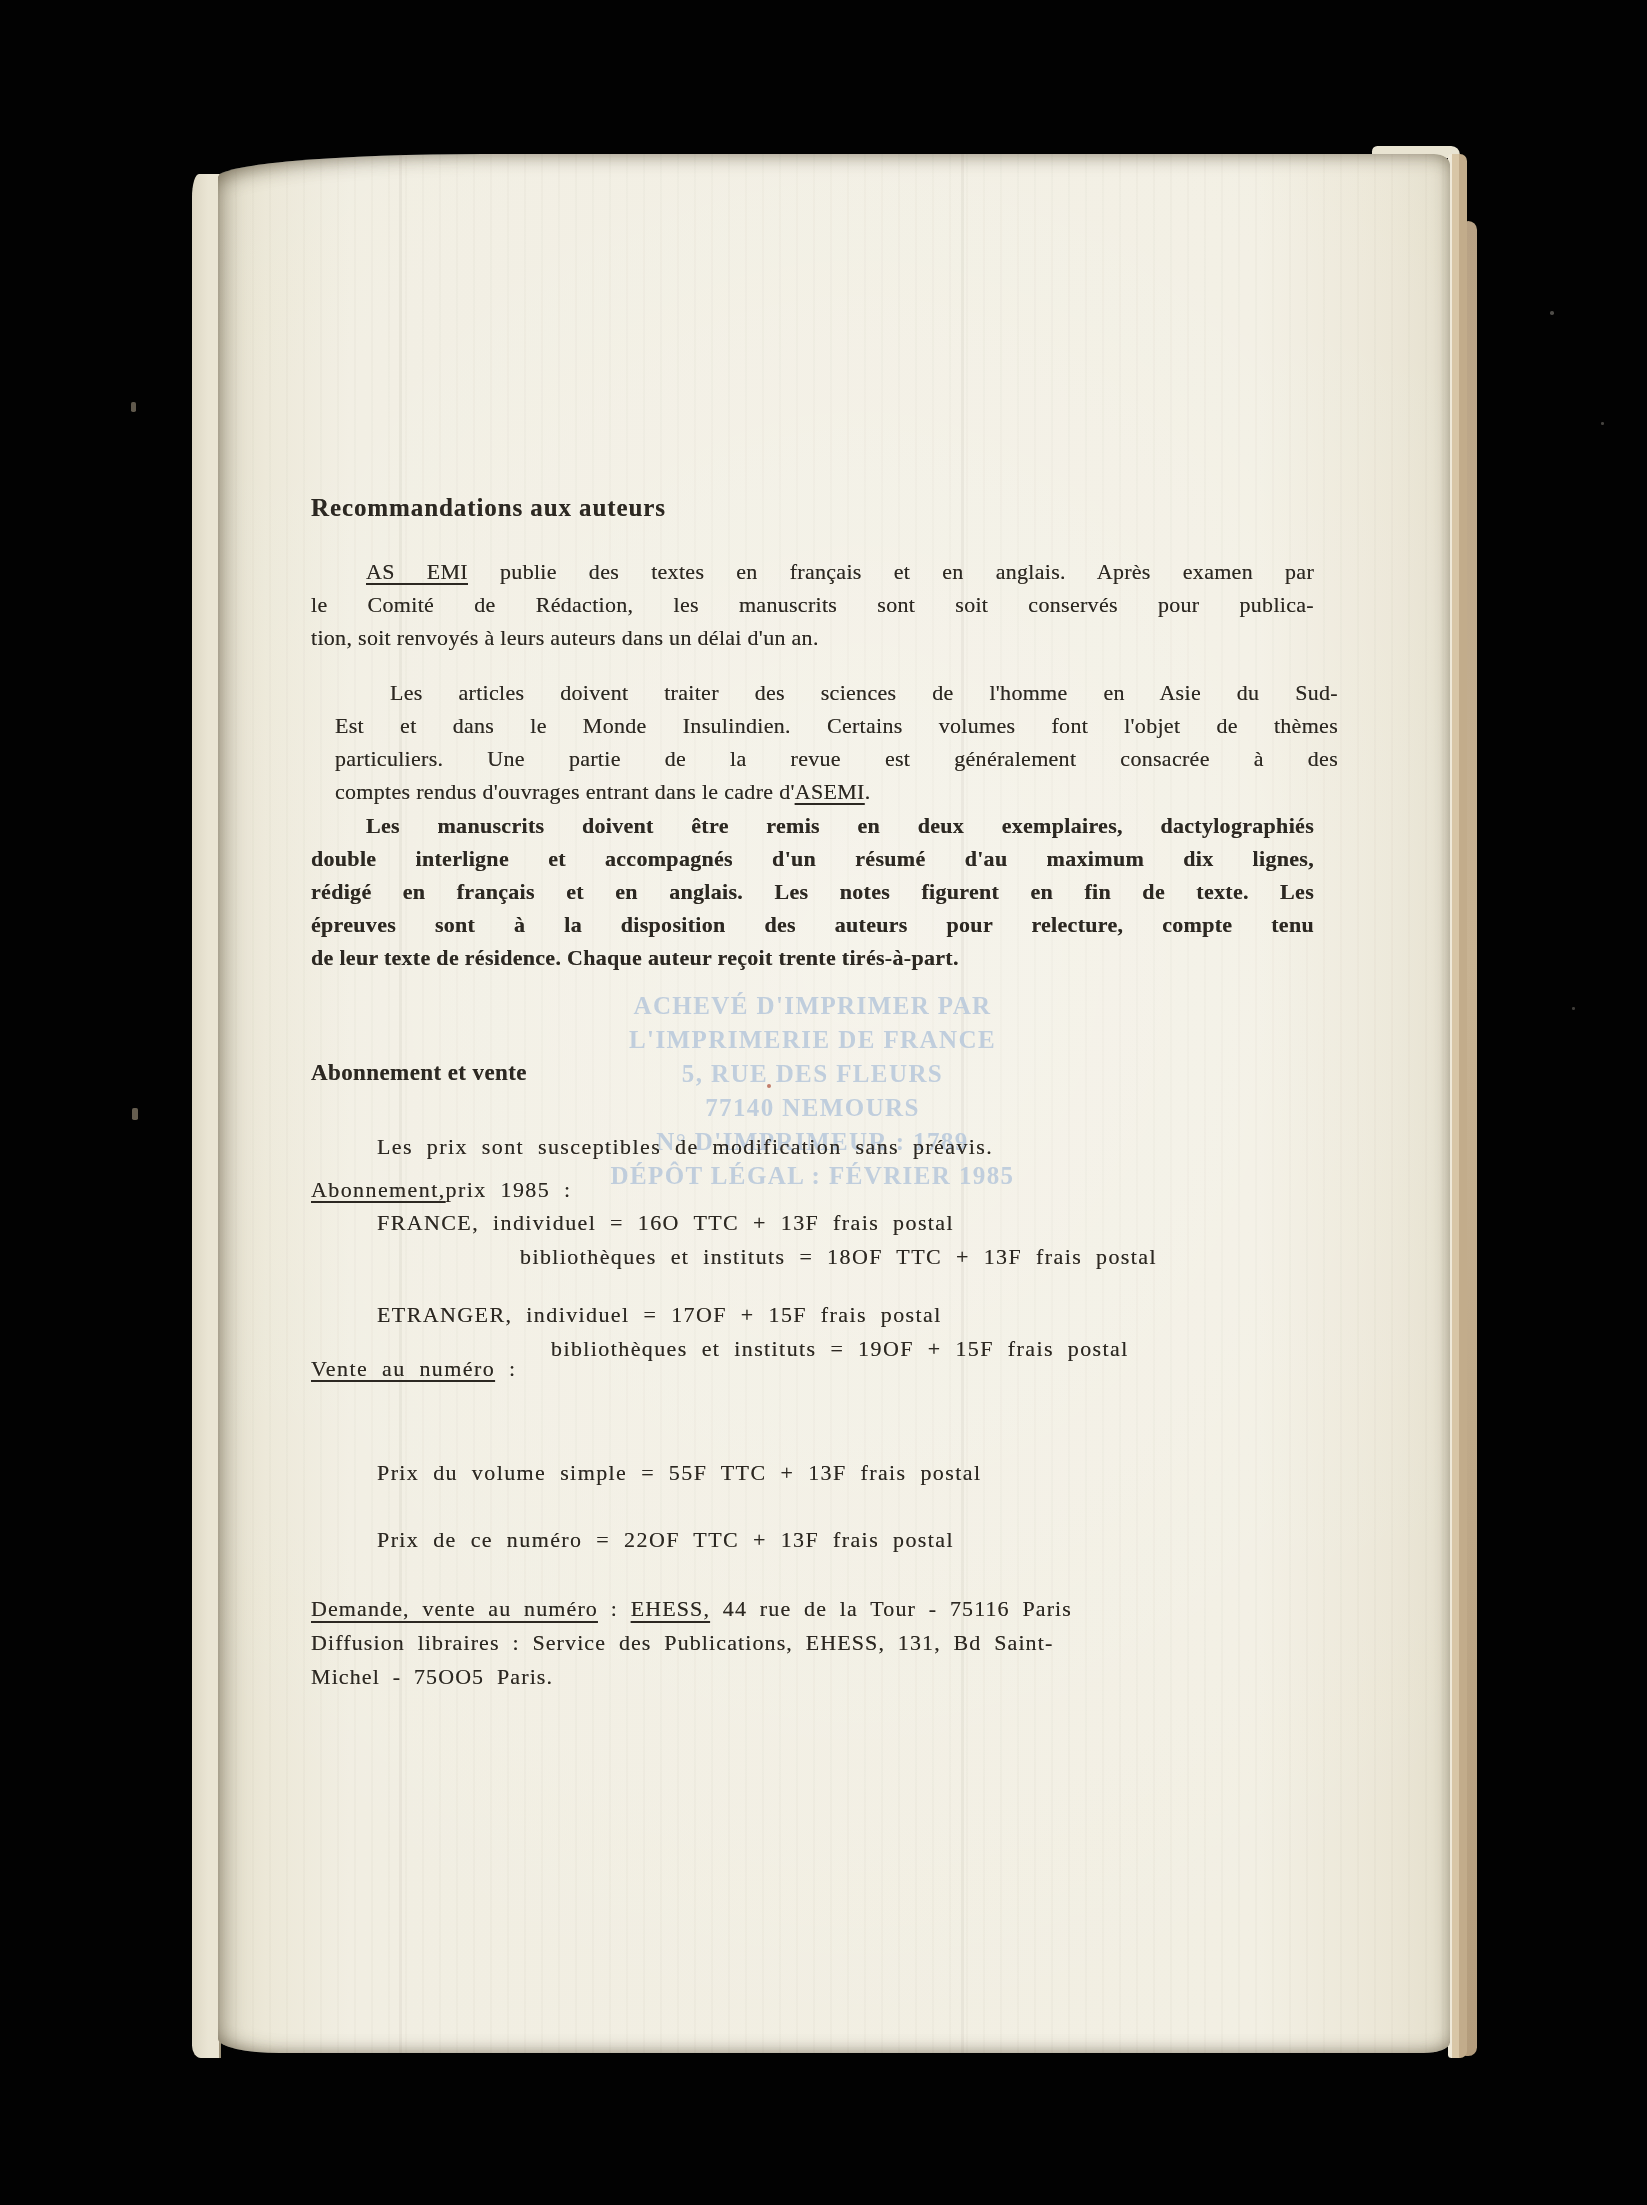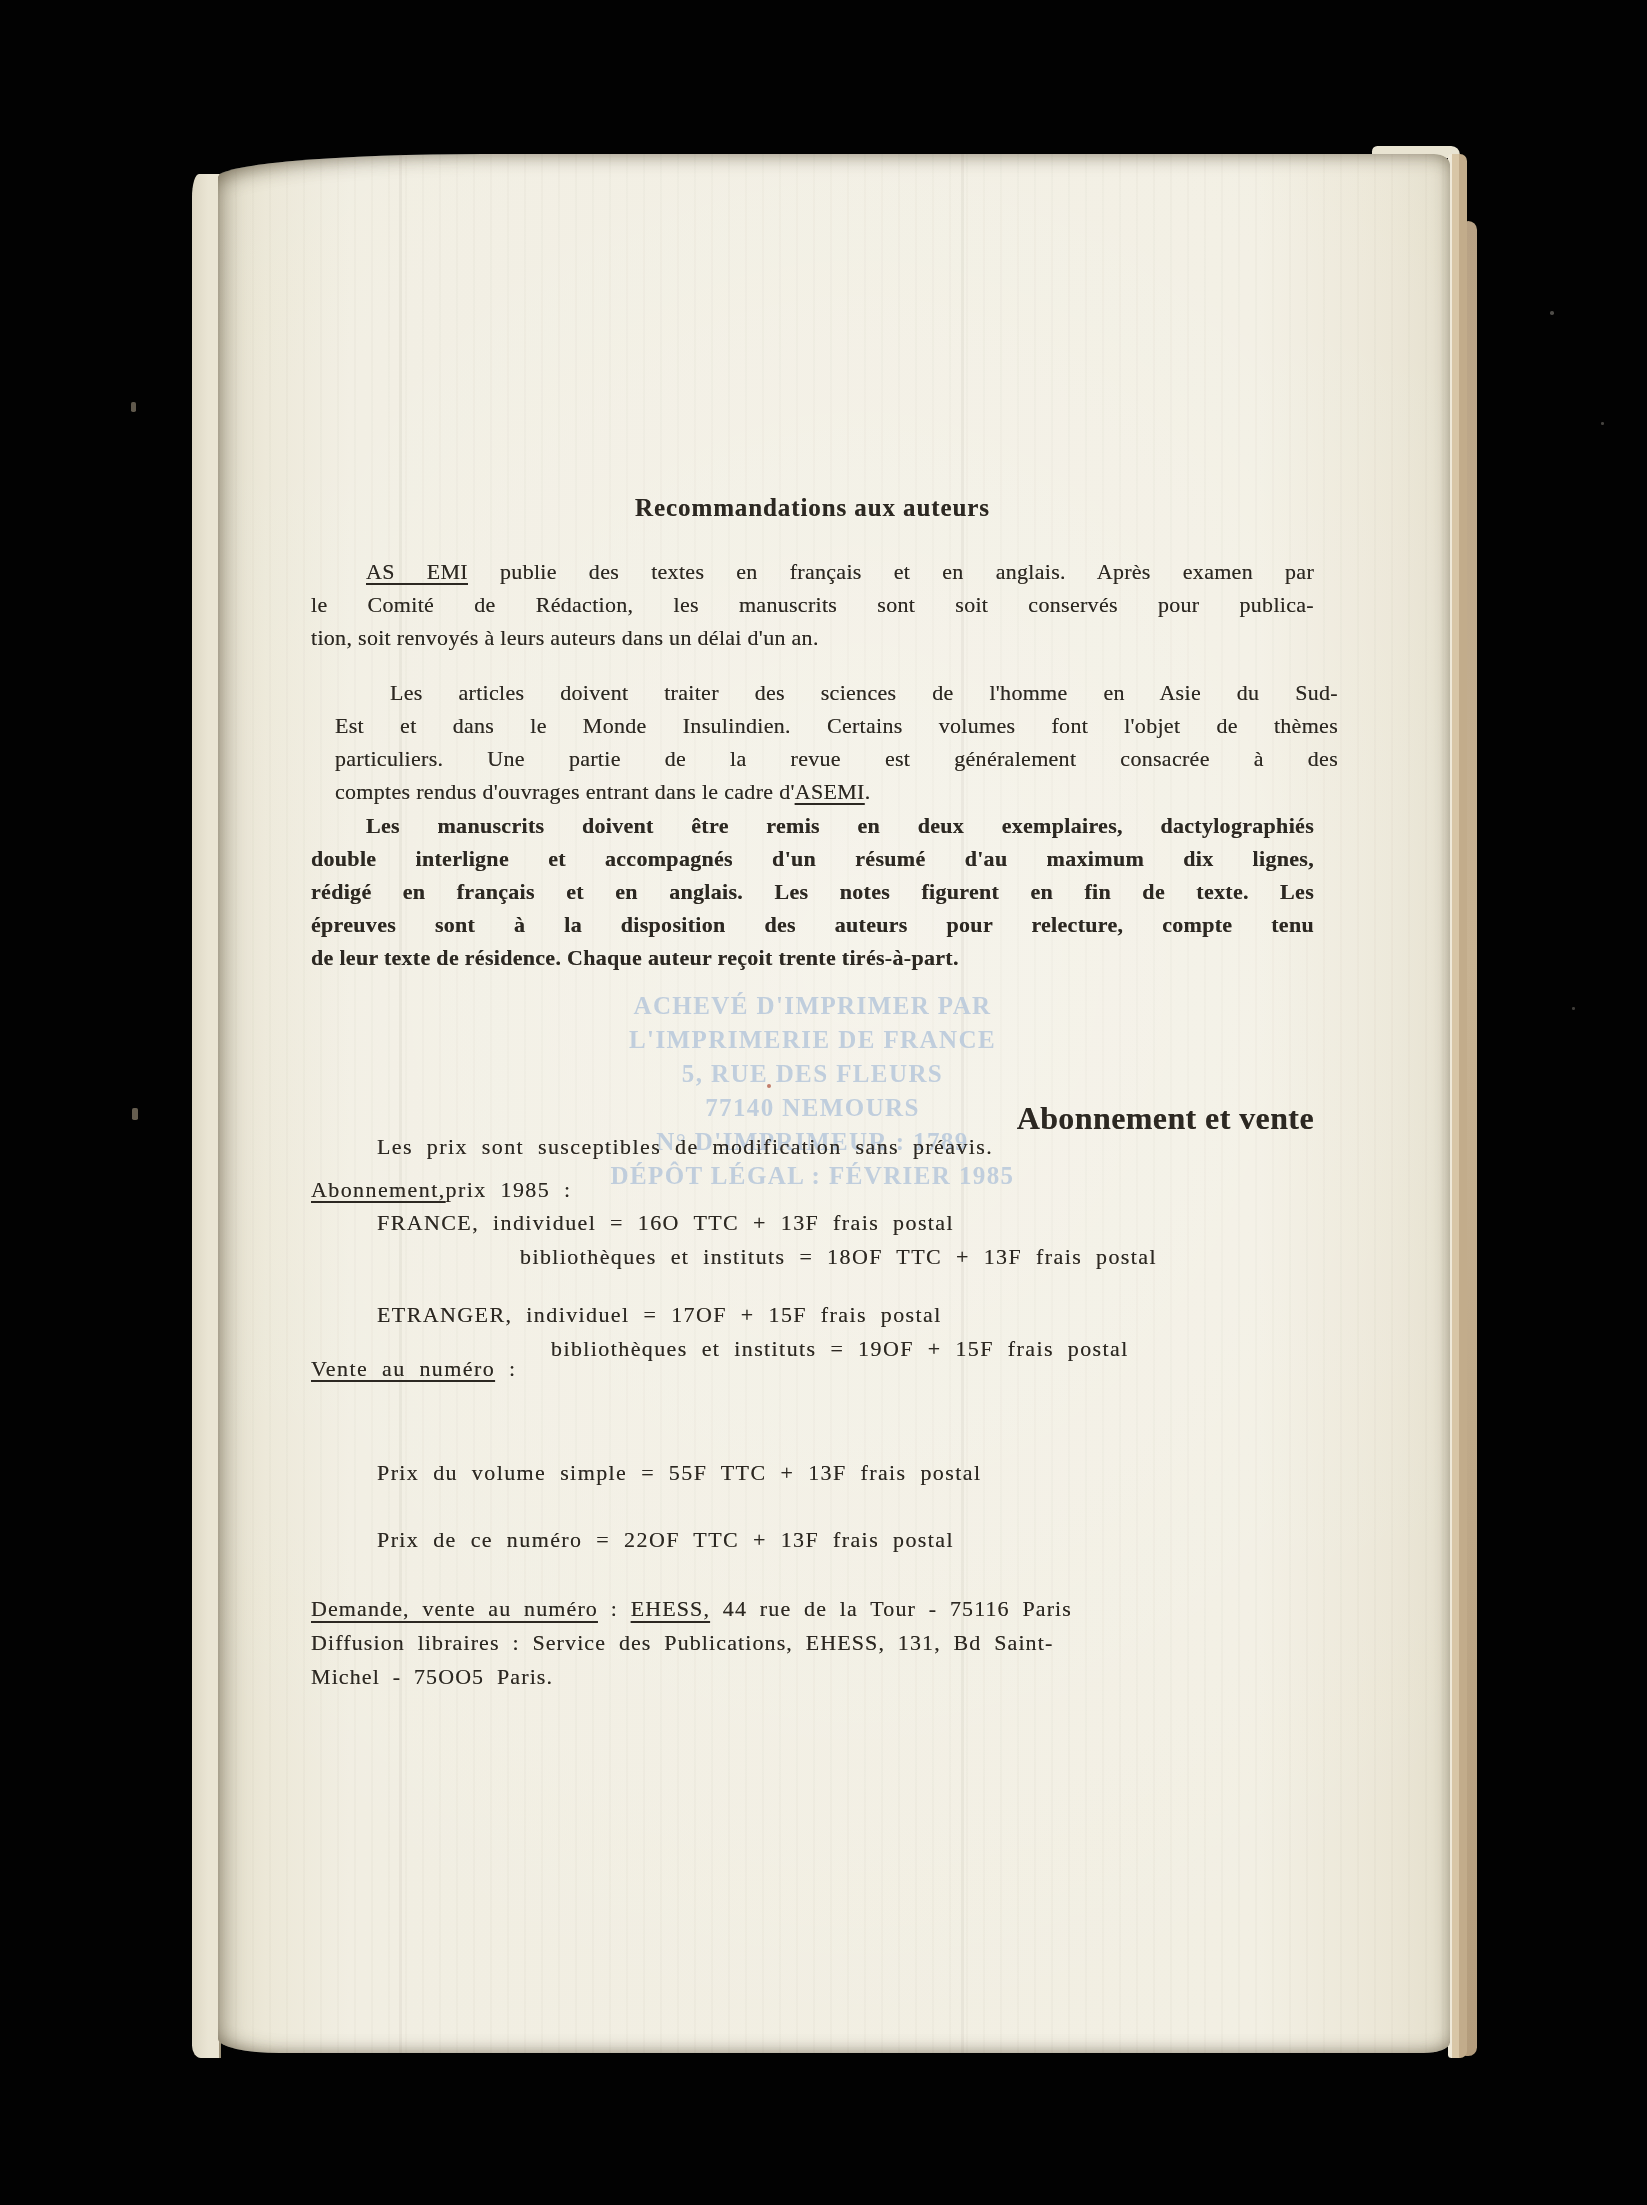--- a/index.html
+++ b/index.html
@@ -66,22 +66,22 @@
     position:absolute;left:93px;top:0;width:1003px;height:100%;z-index:2;
     color:#2c2822;font-size:22px;
     text-shadow:0 0 0.5px rgba(45,40,30,0.55);
   }
   .blk{position:absolute;left:0;width:100%;}
   .line{line-height:33px;height:33px;letter-spacing:0.3px;}
   .jl{text-align:justify;text-align-last:justify;}
   .ll{text-align:right;text-align-last:left;}
   .ind{padding-left:55px;box-sizing:border-box;}
 
-  .title{top:340px;text-align:center;font-weight:bold;font-size:25px;letter-spacing:0.9px;}
-  .h2{top:946px;text-align:right;font-weight:bold;font-size:32px;letter-spacing:0.4px;}
+  .title{top:340px;font-weight:bold;font-size:25px;letter-spacing:0.9px;}
+  .h2{top:906px;text-align:left;font-weight:bold;font-size:23px;letter-spacing:0.4px;}
 
   .p1{top:401px;} .p2{top:522px;margin-left:24px;} .p3{top:655px;font-weight:bold;}
 
   .notice{top:976px;padding-left:66px;box-sizing:border-box;}
 
   .price .line{letter-spacing:1.4px;word-spacing:7px;line-height:34px;height:34px;}
   .abo{top:1019px;}
   .fr1{top:1052px;padding-left:66px;box-sizing:border-box;}
   .fr2{top:1086px;padding-left:209px;box-sizing:border-box;}
   .et1{top:1144px;padding-left:66px;box-sizing:border-box;}

